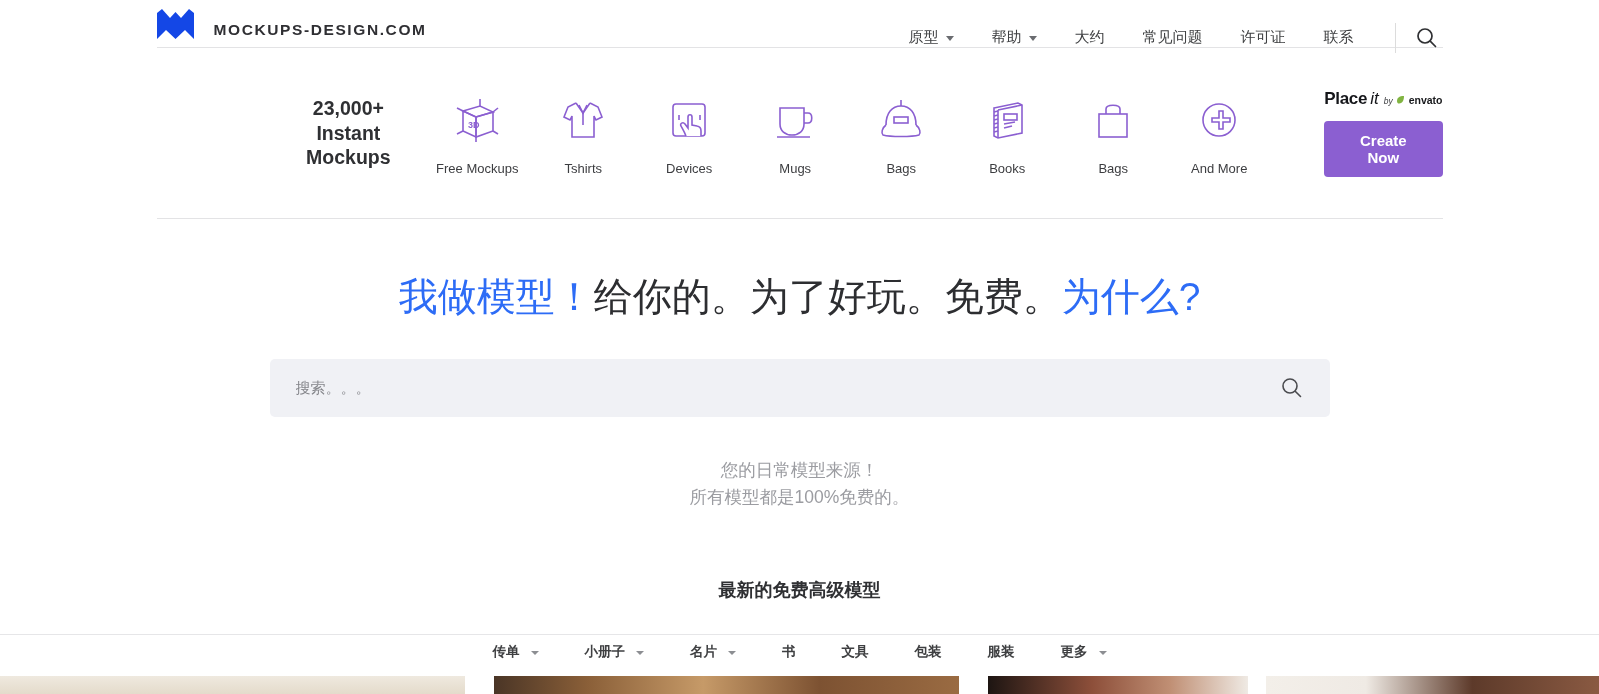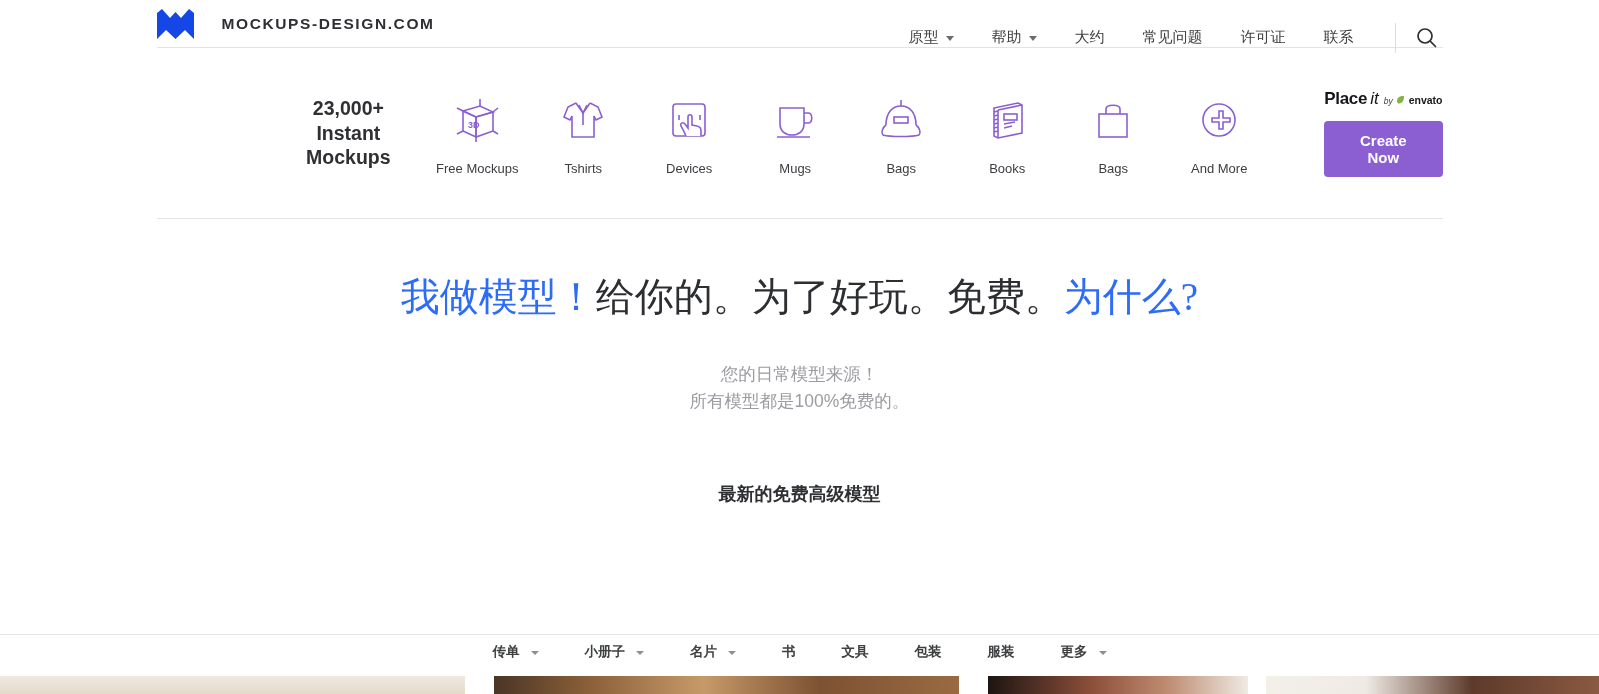--- a/index.html
+++ b/index.html
@@ -11,21 +11,21 @@
     color: #3a3a3a;
   }
   .page { position: relative; width: 1599px; height: 694px; background:#fff; }
 
   
   .header {
     height: 47px;
     display: flex; align-items: center;
     width: 1286px; margin: 0 auto;
   }
-  .brand { display: flex; align-items: center; gap: 28px; }
+  .brand { display: flex; align-items: flex-end; gap: 20px; }
   .logo-mark { width: 37px; height: 30px; display:block; }
   .brand-name {
     font-size: 15.5px; font-weight: 700; letter-spacing: 1.6px;
     color: #2f2f33;
   }
   .nav { margin-left: auto; display: flex; align-items: center; margin-top: 28px; }
   .nav-item {
     display: flex; align-items: center; gap: 7px;
     font-size: 15px; color: #3f4042;
     padding: 0 19px; cursor: pointer; white-space: nowrap;
@@ -77,21 +77,21 @@
     background: #8b5fd1; color:#fff; border:none;
     font-size: 15px; font-weight: 700;
     padding: 11px 24px; border-radius: 4px; cursor:pointer;
     font-family: inherit;
   }
 
   
   .hero { width: 1286px; margin: 0 auto; padding-top: 55px; }
   .headline {
     text-align: center; font-size: 39px; line-height: 1.2;
-    color: #2d2e31; font-weight: 400; white-space: nowrap; font-family: Liberation Serif, serif;
+    color: #2d2e31; font-weight: 400; white-space: nowrap;
   }
   .headline .accent { color: #2d6cf6; }
 
   .searchbar {
     margin: 38px auto 0; width: 1060px; height: 58px;
     background: #f0f1f5; border-radius: 5px;
     display: flex; align-items: center; padding: 0 26px;
   }
   .searchbar input {
     flex: 1; border: none; background: transparent; outline: none;
@@ -313,20 +313,29 @@
     </div>
   </div>
 
   <div class="rule"></div>
 
   <div class="hero">
     <h1 class="headline">
       <span class="accent">我做模型！</span><span>给你的。为了好玩。免费。</span><span class="accent">为什么?</span>
     </h1>
 
+    <div class="searchbar">
+      <input type="text" placeholder="搜索。。。" style="">
+      <button class="search-submit">
+        <svg width="21" height="21" viewBox="0 0 21 21">
+          <circle cx="9" cy="9" r="7" fill="none" stroke="#4a4b4f" stroke-width="1.6"></circle>
+          <line x1="14.2" y1="14.2" x2="19.5" y2="19.5" stroke="#4a4b4f" stroke-width="1.6" stroke-linecap="round"></line>
+        </svg>
+      </button>
+    </div>
 
     <div class="subtitle">
       <div>您的日常模型来源！</div>
       <div>所有模型都是100%免费的。</div>
     </div>
 
     <div class="section-title">最新的免费高级模型</div>
   </div>
 
   <div class="filterbar-wrap">

